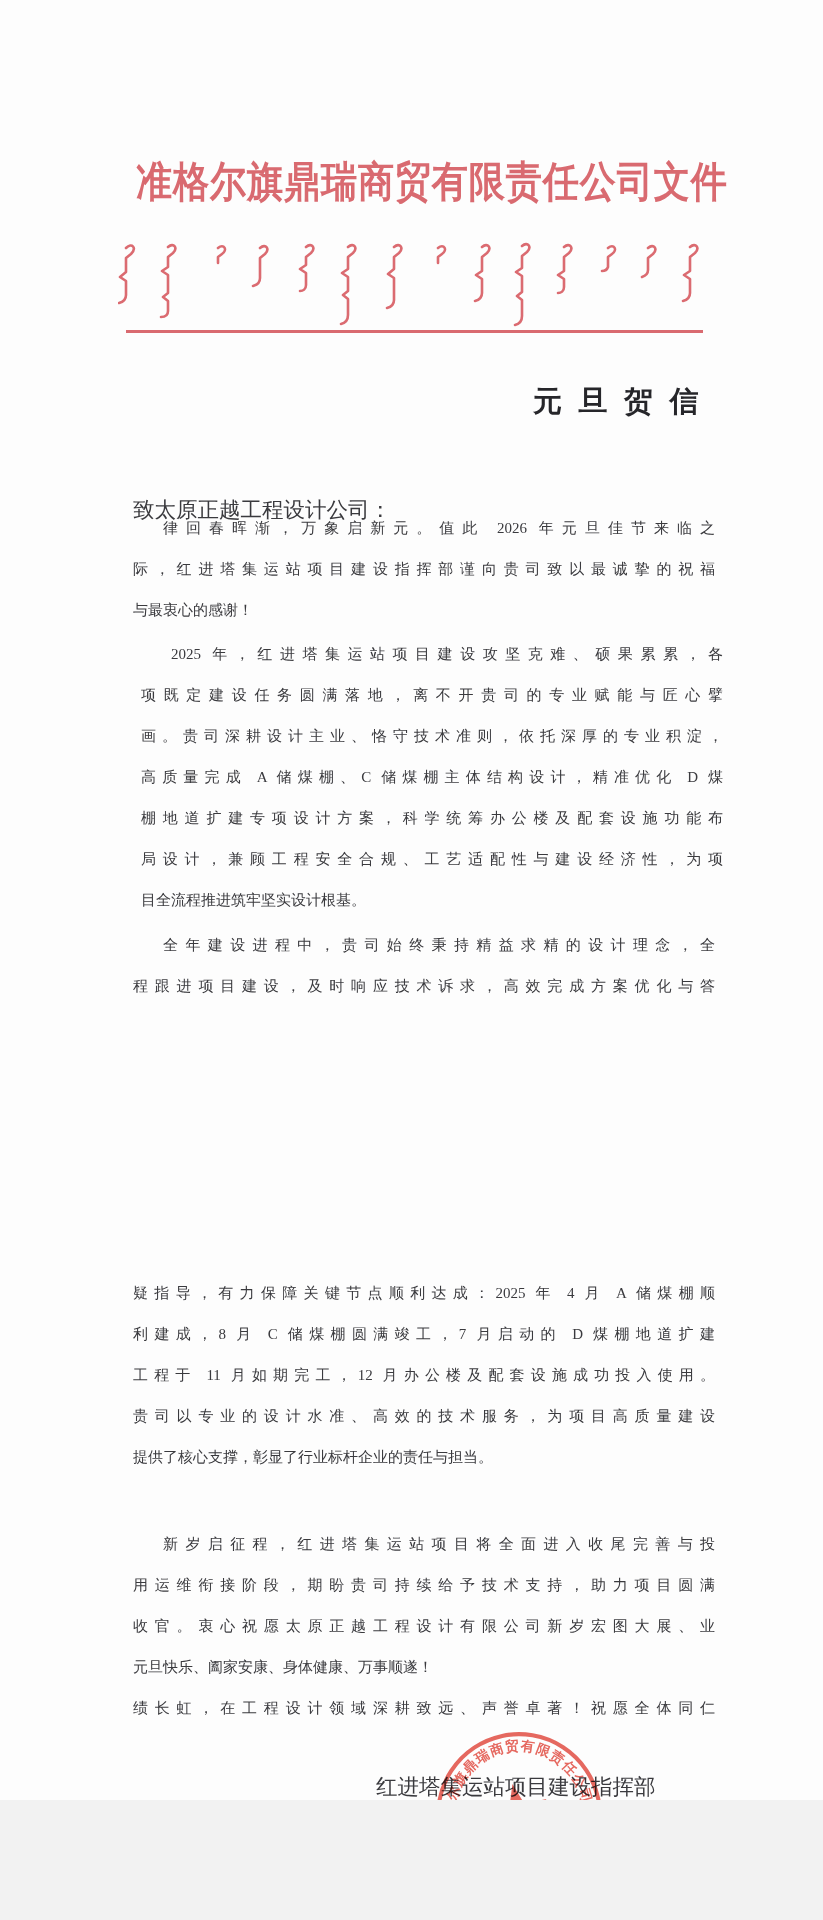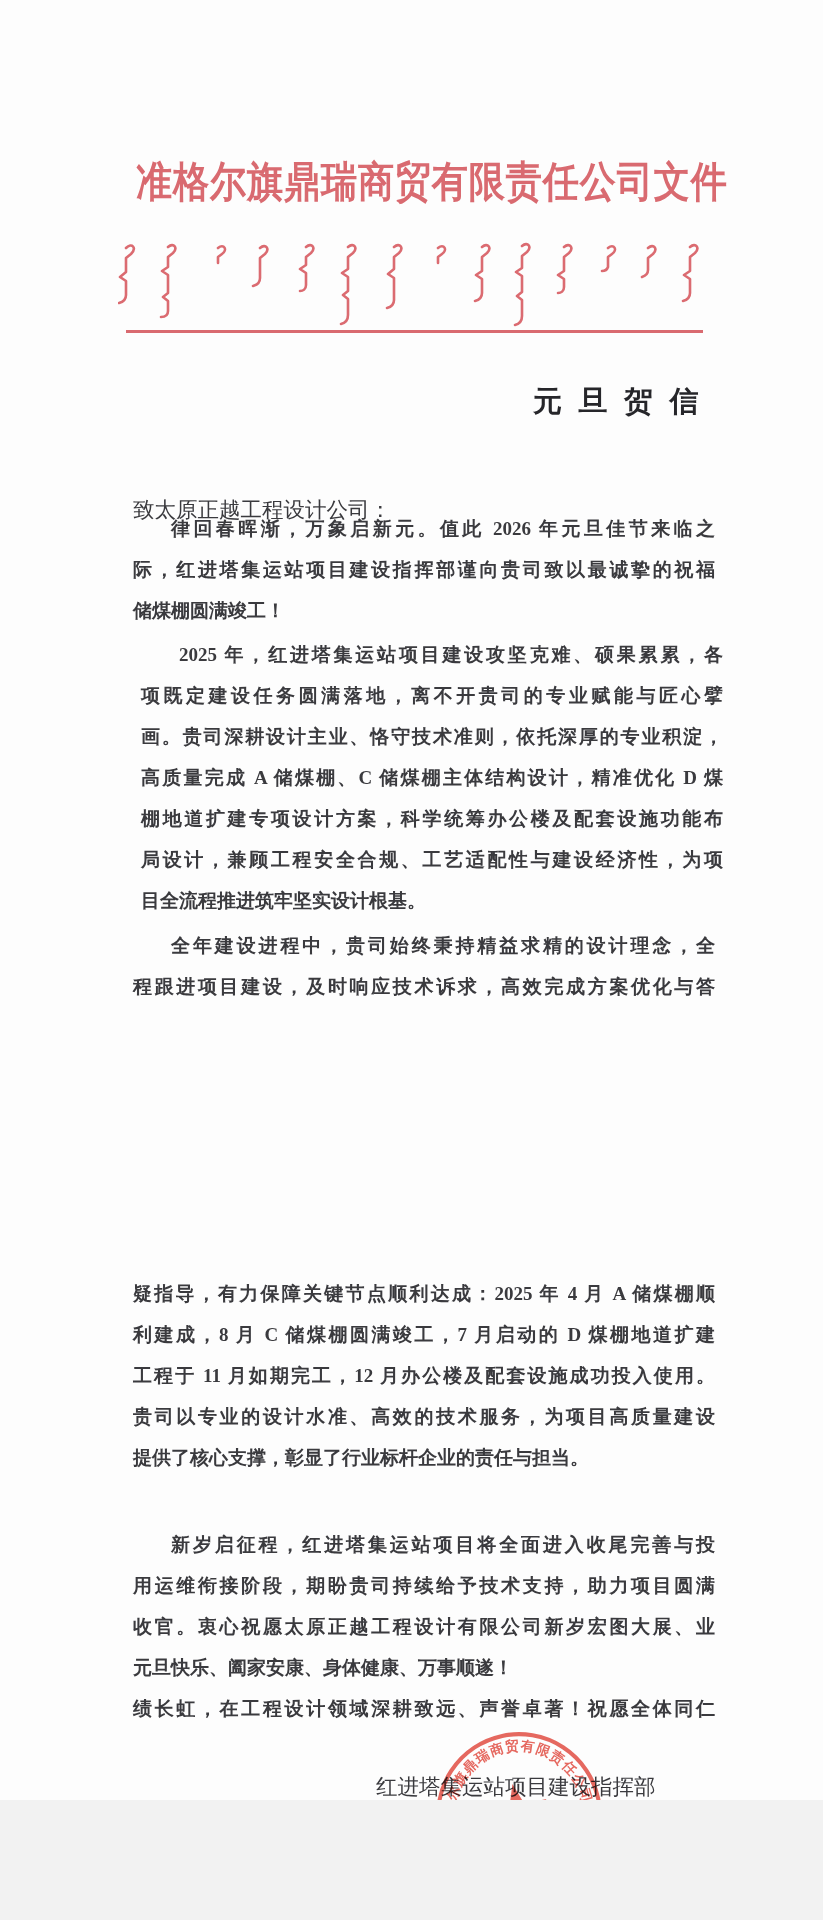--- a/index.html
+++ b/index.html
@@ -23,21 +23,21 @@
   .doc-title{
     position:absolute;top:381px;left:133px;width:582px;height:41px;
     text-align:right;font-size:29px;font-weight:bold;color:#26262a;
     letter-spacing:.57em;text-indent:.57em;line-height:41px;
   }
   
   .salutation{
     position:absolute;top:470px;left:133px;width:582px;
     font-size:21.5px;line-height:41px;white-space:nowrap;margin-top:20px;
   }
-  .para{position:absolute;left:133px;width:582px;font-size:19px;font-weight:bold;}
+  .para{position:absolute;left:133px;width:582px;font-size:15px;}
   .para .line{height:41px;line-height:41px;white-space:nowrap;overflow:visible;}
   .para .line.fill{white-space:normal;text-align:justify;text-align-last:justify;}
   .para .line.indent{text-indent:2em;}
   #p1{top:508px;} #p2{top:634px;margin-left:8px;} #p3a{top:925px;} #p3b{top:1273px;} #p4{top:1524px;}
   
   .signature{position:absolute;top:1772px;left:376px;font-size:21.5px;line-height:30px;white-space:nowrap;z-index:1;}
   .date-line{position:absolute;top:1816px;left:440px;font-size:22px;line-height:30px;white-space:nowrap;z-index:1;margin-left:13px;}
   
   .seal{
     position:absolute;top:1727px;left:431px;width:176px;height:176px;
@@ -71,21 +71,21 @@
 
   <div class="red-rule"></div>
 
   <div class="doc-title">元旦贺信</div>
 
   <div class="salutation">致太原正越工程设计公司：</div>
 
   <div class="para" id="p1">
       <div class="line fill indent">律回春晖渐，万象启新元。值此 2026 年元旦佳节来临之</div>
       <div class="line fill">际，红进塔集运站项目建设指挥部谨向贵司致以最诚挚的祝福</div>
-      <div class="line">储煤棚圆满竣工！</div>
+      <div class="line">与最衷心的感谢！</div>
     </div>
   <div class="para" id="p2">
       <div class="line fill indent">2025 年，红进塔集运站项目建设攻坚克难、硕果累累，各</div>
       <div class="line fill">项既定建设任务圆满落地，离不开贵司的专业赋能与匠心擘</div>
       <div class="line fill">画。贵司深耕设计主业、恪守技术准则，依托深厚的专业积淀，</div>
       <div class="line fill">高质量完成 A 储煤棚、C 储煤棚主体结构设计，精准优化 D 煤</div>
       <div class="line fill">棚地道扩建专项设计方案，科学统筹办公楼及配套设施功能布</div>
       <div class="line fill">局设计，兼顾工程安全合规、工艺适配性与建设经济性，为项</div>
       <div class="line">目全流程推进筑牢坚实设计根基。</div>
     </div>

